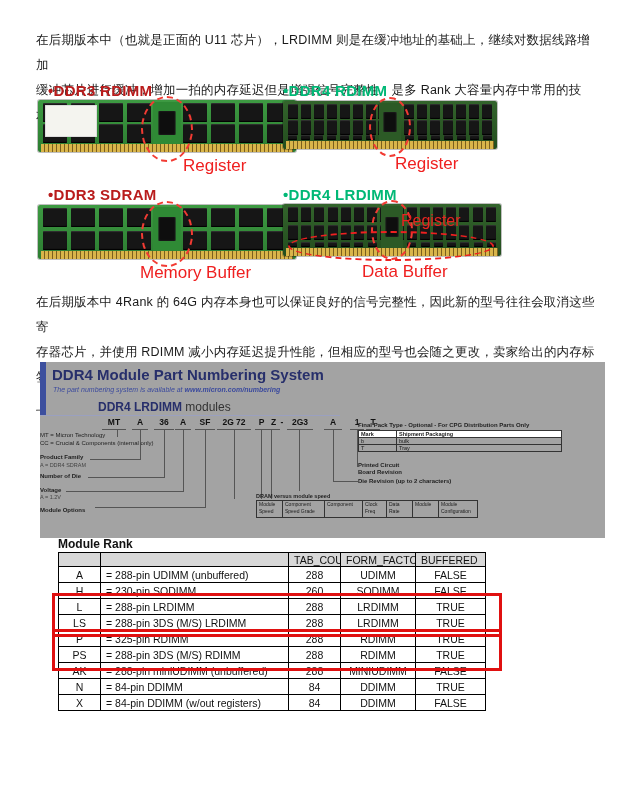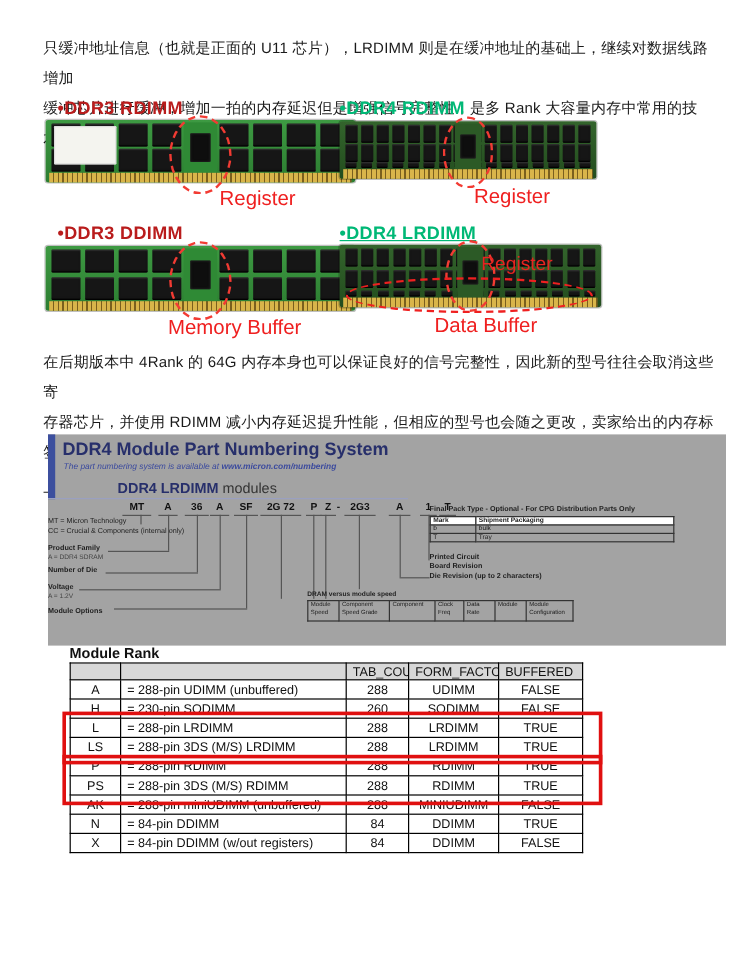--- a/index.html
+++ b/index.html
@@ -62,21 +62,21 @@
   #modtable td{height:15px;line-height:14px;}
   #modtable td.c{text-align:center;}
   .redbox{position:absolute;border:3px solid #e01010;pointer-events:none;}
 </style>
 </head>
 <body>
 
 <div id="page">
 
   <div class="abs para" style="left:36px;top:28px;width:560px;">
-    <div>只缓冲地址信息（也就是正面的 U11 芯片），LRDIMM 则是在缓冲地址的基础上，继续对数据线路增加</div>
+    <div>在后期版本中（也就是正面的 U11 芯片），LRDIMM 则是在缓冲地址的基础上，继续对数据线路增加</div>
     <div>缓冲芯片进行缓冲，增加一拍的内存延迟但是增强信号完整性，是多 Rank 大容量内存中常用的技术。</div>
   </div>
 
   <div class="abs dimm-title t-ddr3" style="left:48px;top:82px;">•DDR3 RDIMM</div>
   <div class="abs dimm-title t-ddr4" style="left:283px;top:82px;text-align:right;">•DDR4 RDIMM</div>
 
   <div class="dimm ddr3" style="left:38px;top:100px;width:258px;height:52px;">
     <div class="chips">
       <div class="chip-row">
           <div class="chip"></div>
@@ -168,22 +168,22 @@
         </div>
     </div>
     <div class="reg">
         <div class="reg-chip"></div>
       </div>
     <div class="pins"></div>
     <div class="circ"></div>
   </div>
   <div class="abs caption" style="left:395px;top:154px;">Register</div>
 
-  <div class="abs dimm-title t-ddr3" style="left:48px;top:186px;">•DDR3 DDIMM</div>
-  <div class="abs dimm-title t-ddr4" style="left:283px;top:186px;text-decoration:underline;">•DDR4 LRDIMM</div>
+  <div class="abs dimm-title t-ddr3" style="left:48px;top:186px;">•DDR3 SDRAM</div>
+  <div class="abs dimm-title t-ddr4" style="left:283px;top:186px;">•DDR4 LRDIMM</div>
 
   <div class="dimm ddr3" style="left:38px;top:205px;width:258px;height:54px;">
     <div class="chips">
       <div class="chip-row">
           <div class="chip"></div>
           <div class="chip"></div>
           <div class="chip"></div>
           <div class="chip"></div>
           <div class="chip"></div>
           <div class="chip"></div>
@@ -430,21 +430,21 @@
         </tr>
     <tr>
           <td class="c">LS</td>
           <td>= 288-pin 3DS (M/S) LRDIMM</td>
           <td class="c">288</td>
           <td class="c">LRDIMM</td>
           <td class="c">TRUE</td>
         </tr>
     <tr>
           <td class="c">P</td>
-          <td>= 288-pin RDIMM</td>
+          <td>= 325-pin RDIMM</td>
           <td class="c">288</td>
           <td class="c">RDIMM</td>
           <td class="c">TRUE</td>
         </tr>
     <tr>
           <td class="c">PS</td>
           <td>= 288-pin 3DS (M/S) RDIMM</td>
           <td class="c">288</td>
           <td class="c">RDIMM</td>
           <td class="c">TRUE</td>

